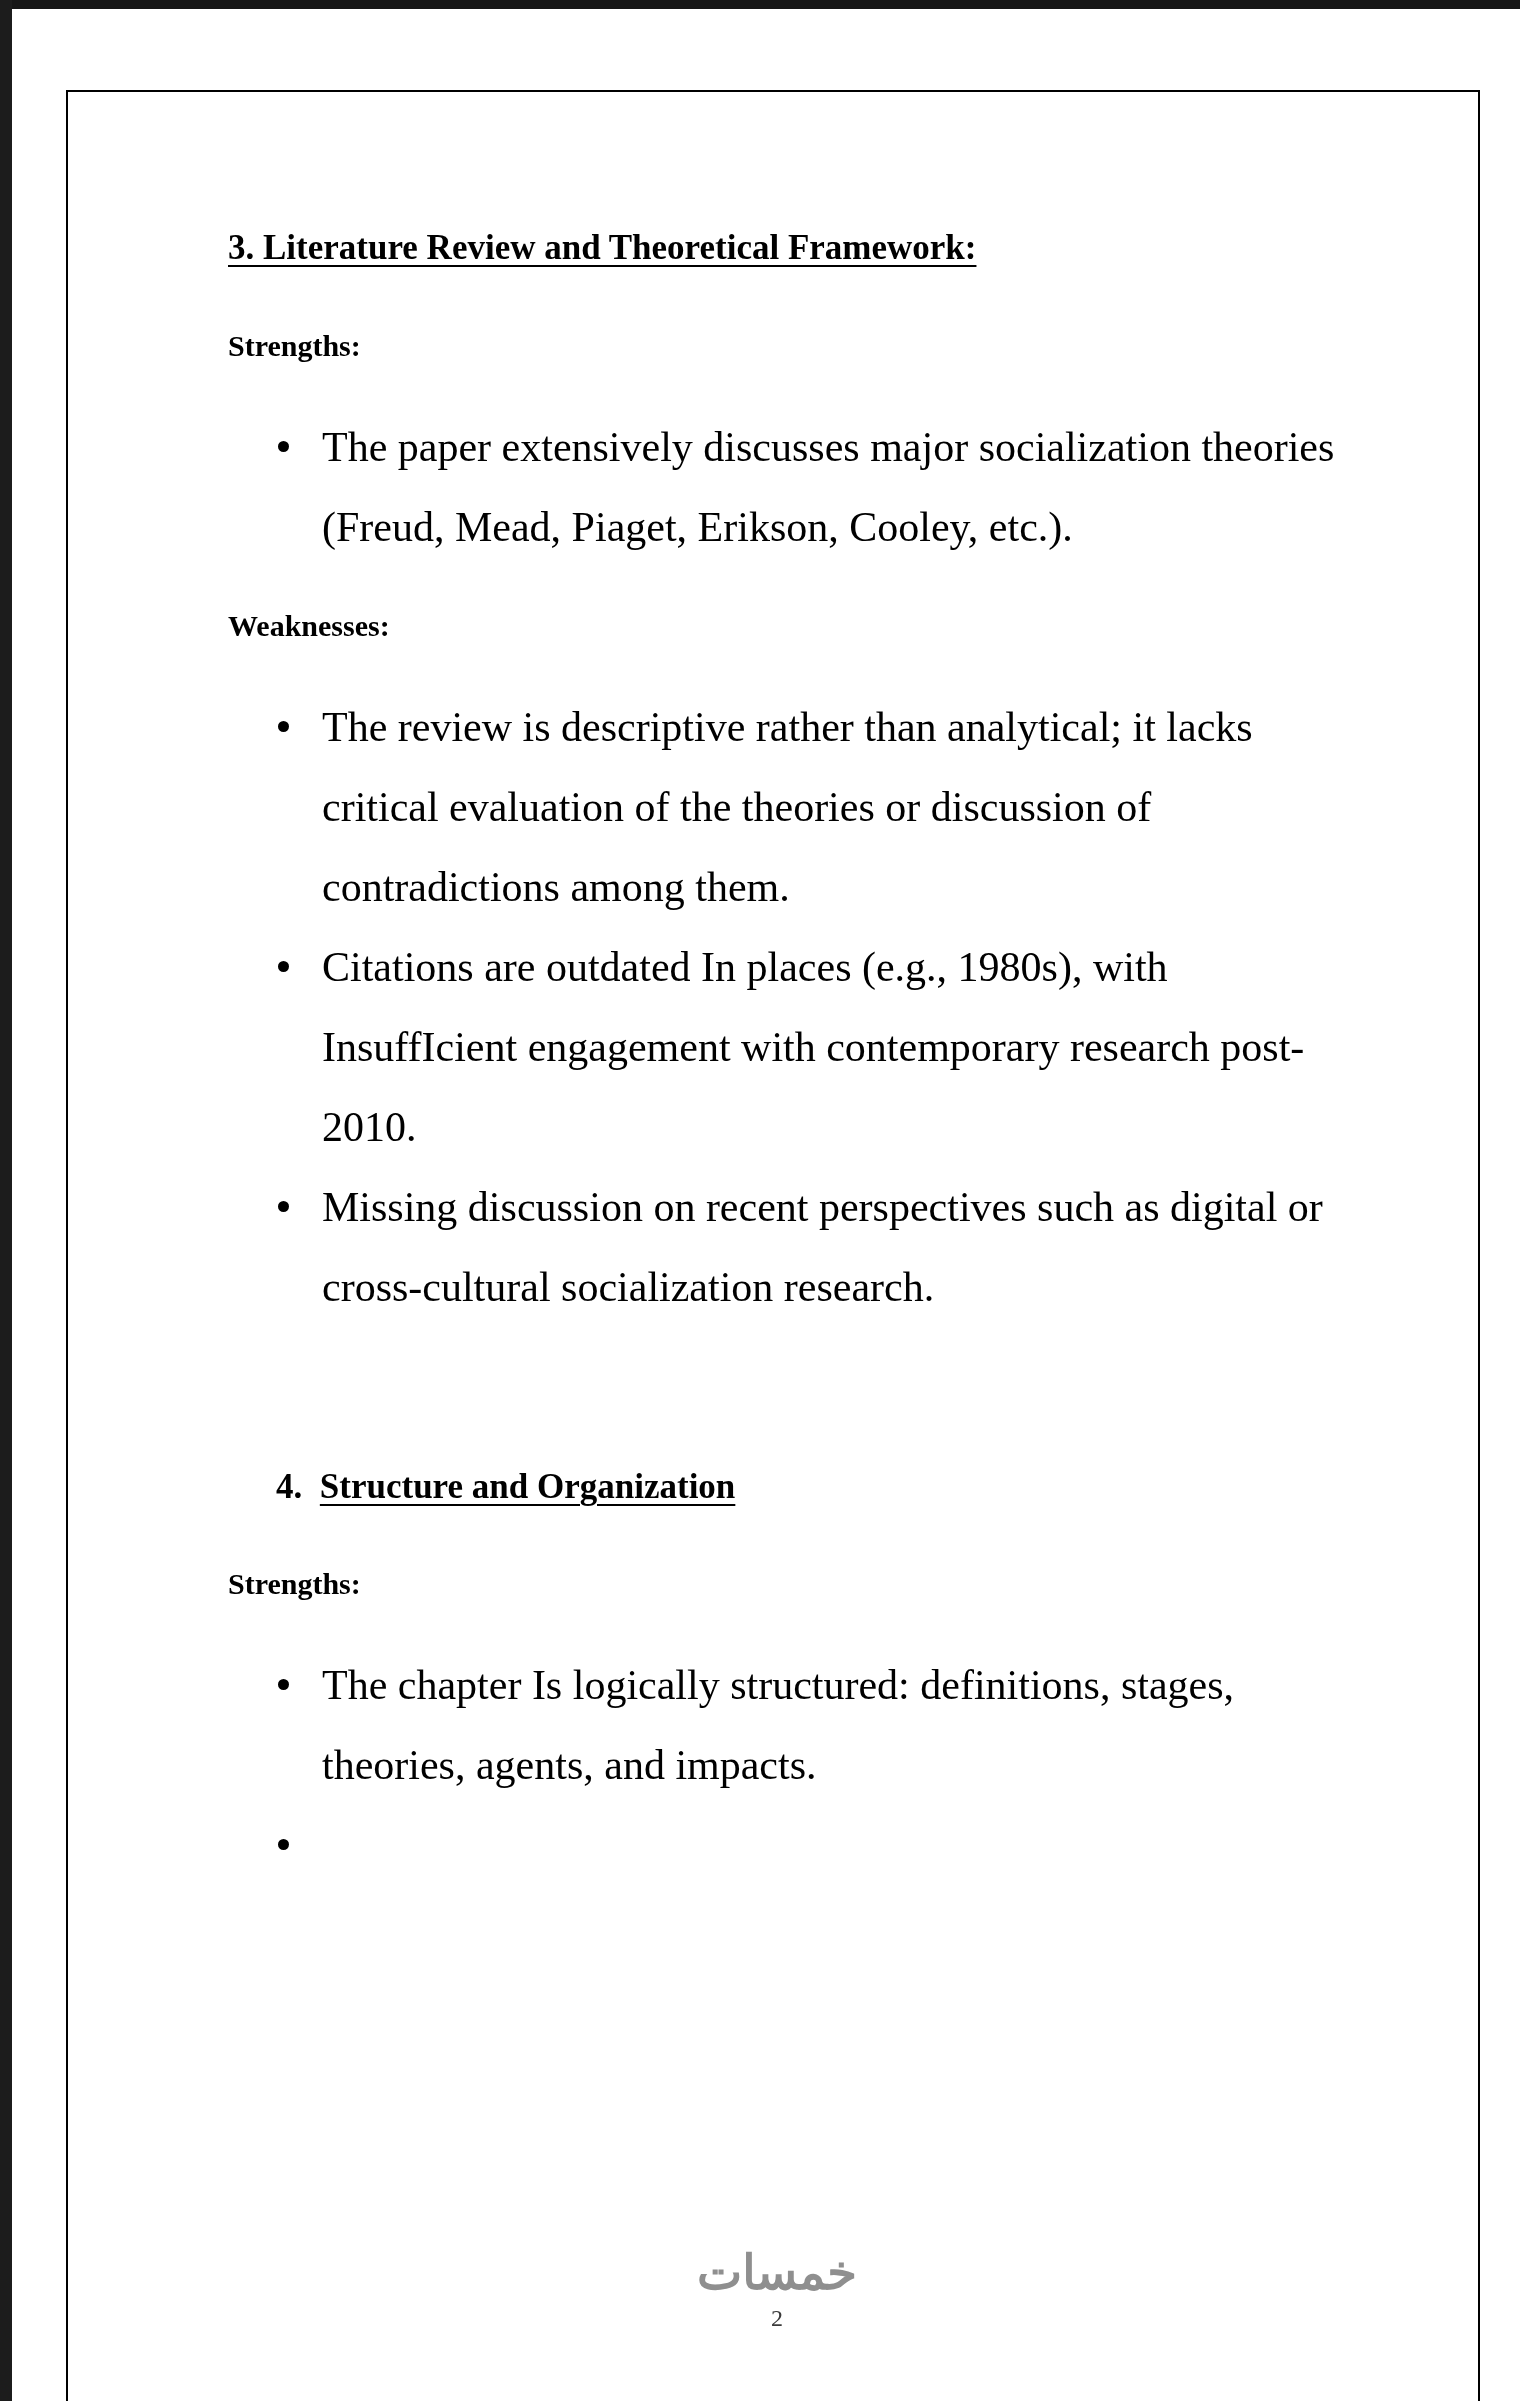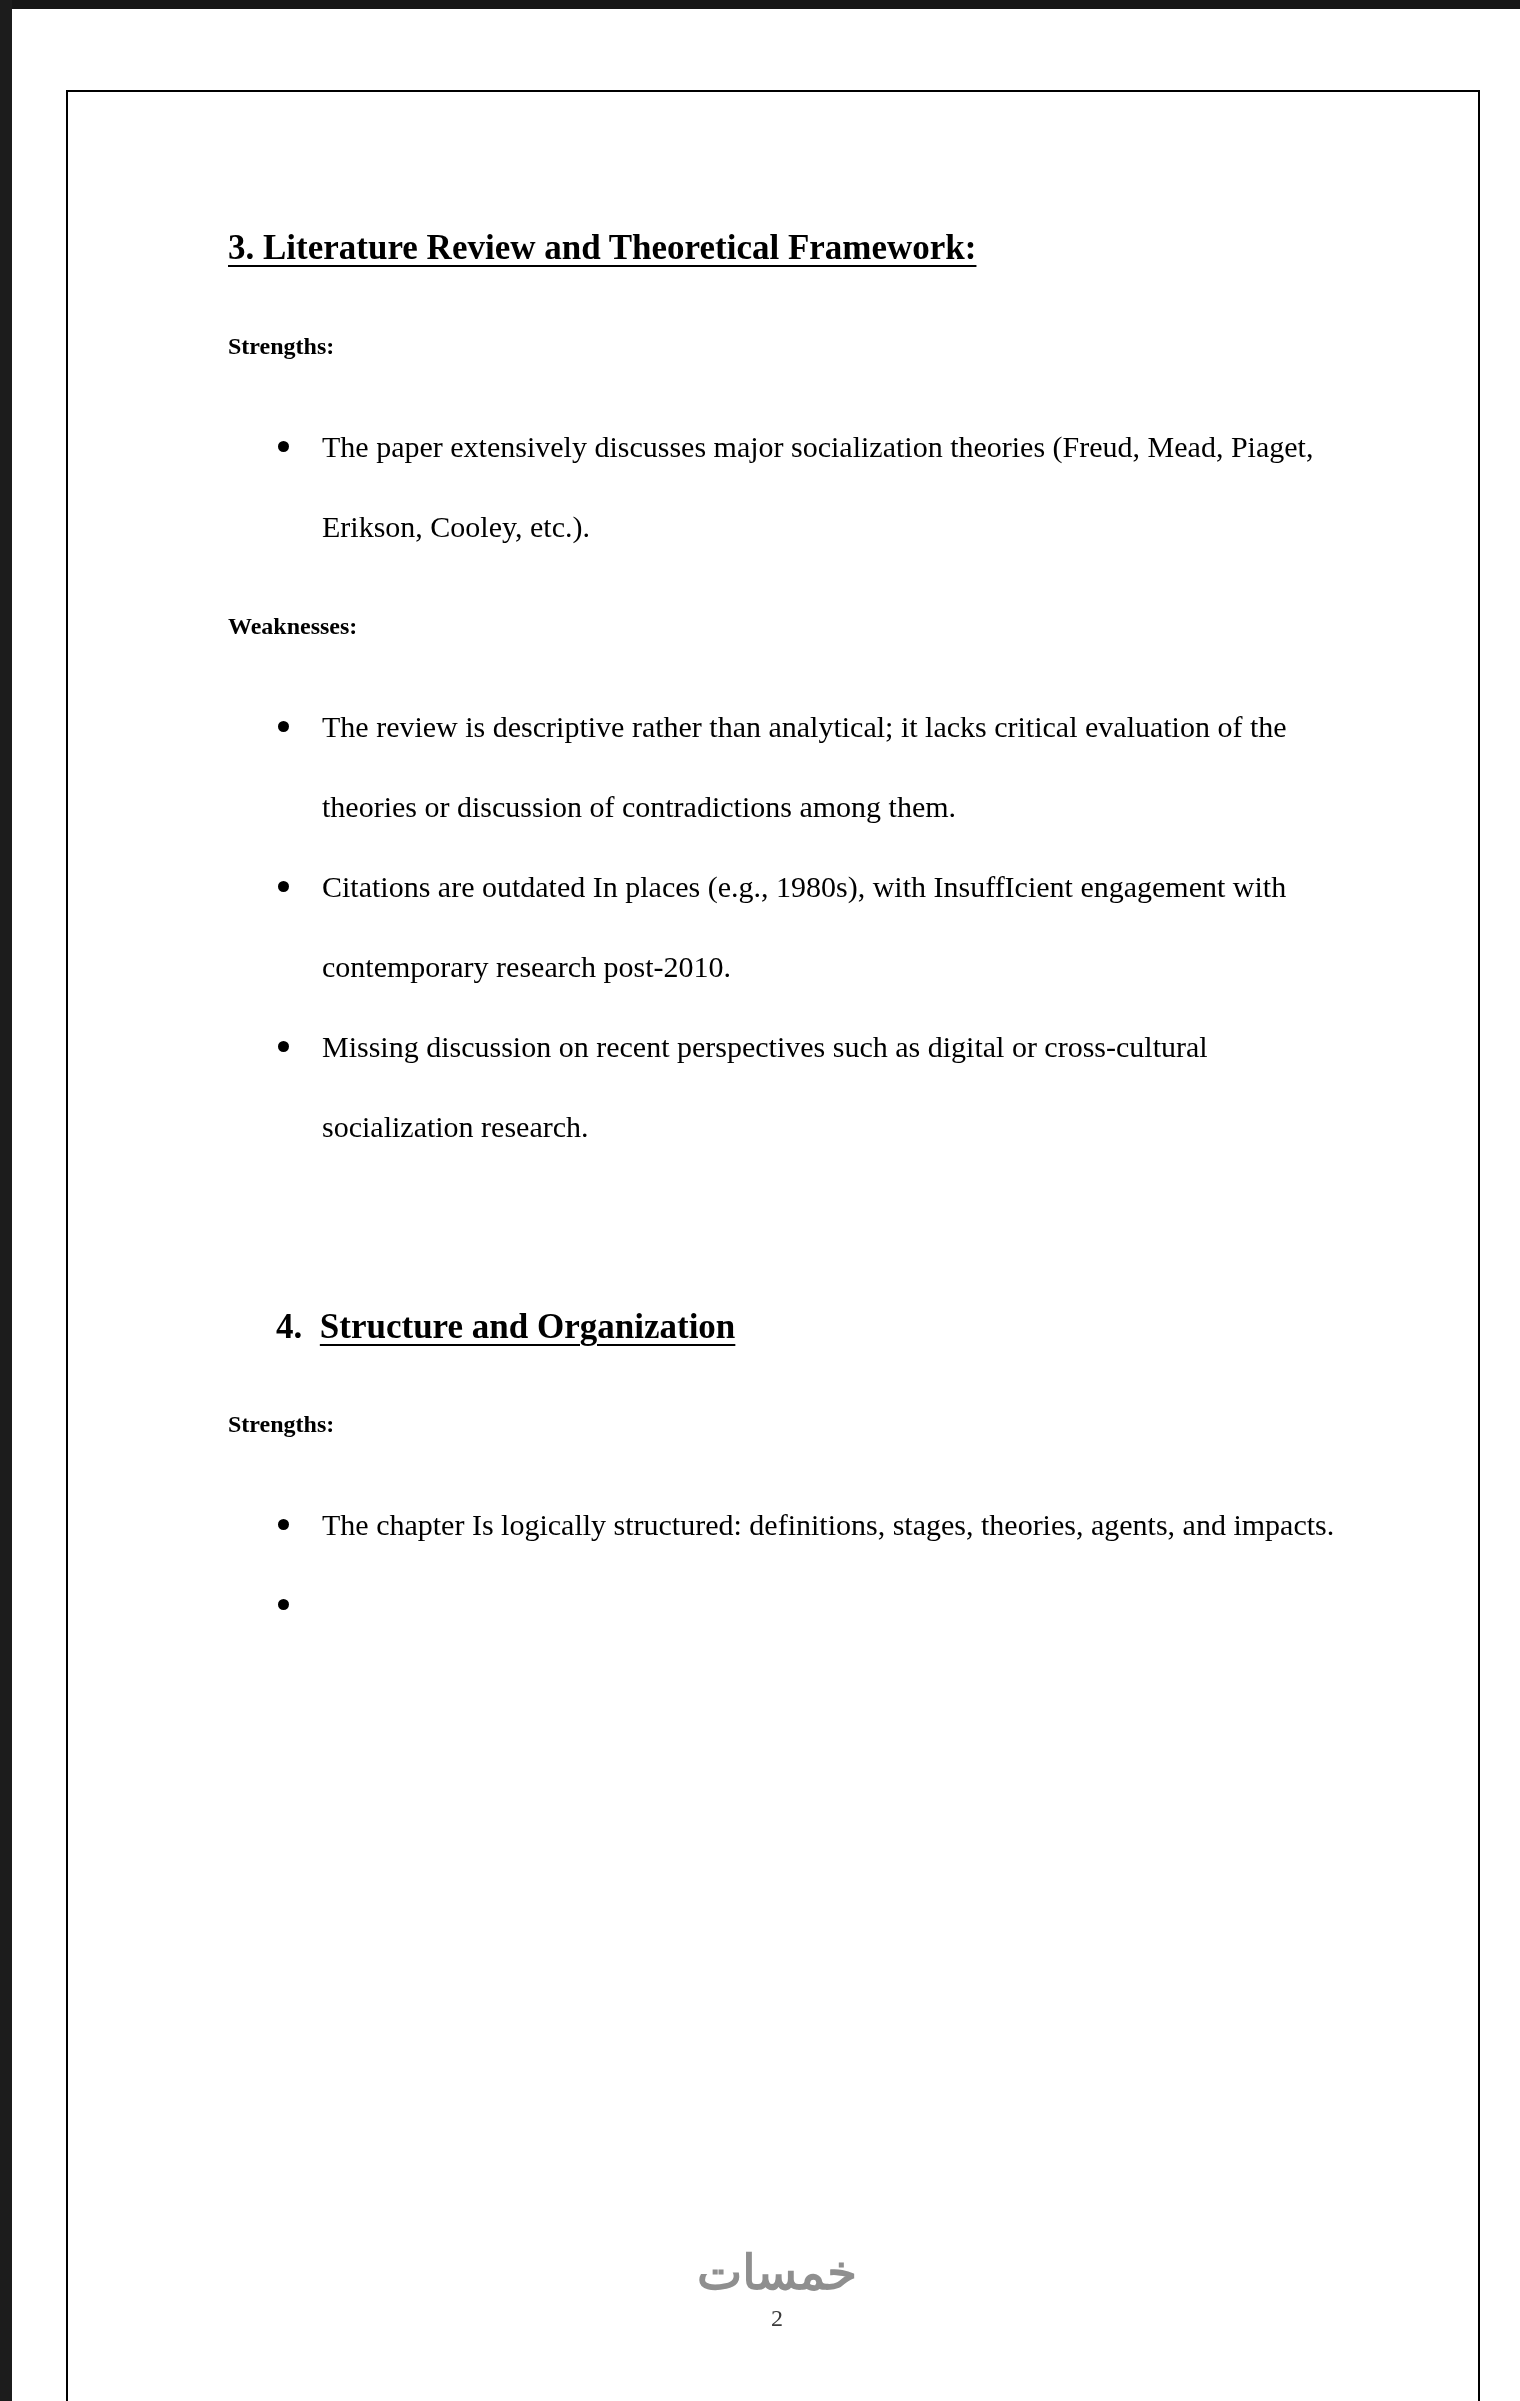--- a/index.html
+++ b/index.html
@@ -49,34 +49,34 @@
     font-size: 35px;
     font-weight: bold;
     line-height: 80px;
     margin: 0 0 17.6px 0;
     text-decoration: underline;
     text-decoration-thickness: 2.4px;
     text-underline-offset: 5.6px;
     font-family: Liberation Serif, serif;
   }
   .h-sub {
-    font-size: 24px;
+    font-size: 30px;
     font-weight: bold;
     line-height: 80px;
     margin: 0 0 21px 0;
   }
   ul.bullets {
     list-style: none;
     margin: 0 0 19px 0;
     padding: 0;
   }
   ul.bullets li {
     position: relative;
     padding-left: 94px;
-    font-size: 30px;
+    font-size: 42px;
     line-height: 80px;
   }
   ul.bullets .dot {
     position: absolute;
     left: 50px;
     top: 34px;
     width: 11.2px;
     height: 11.2px;
     border-radius: 50%;
     background: #000000;

